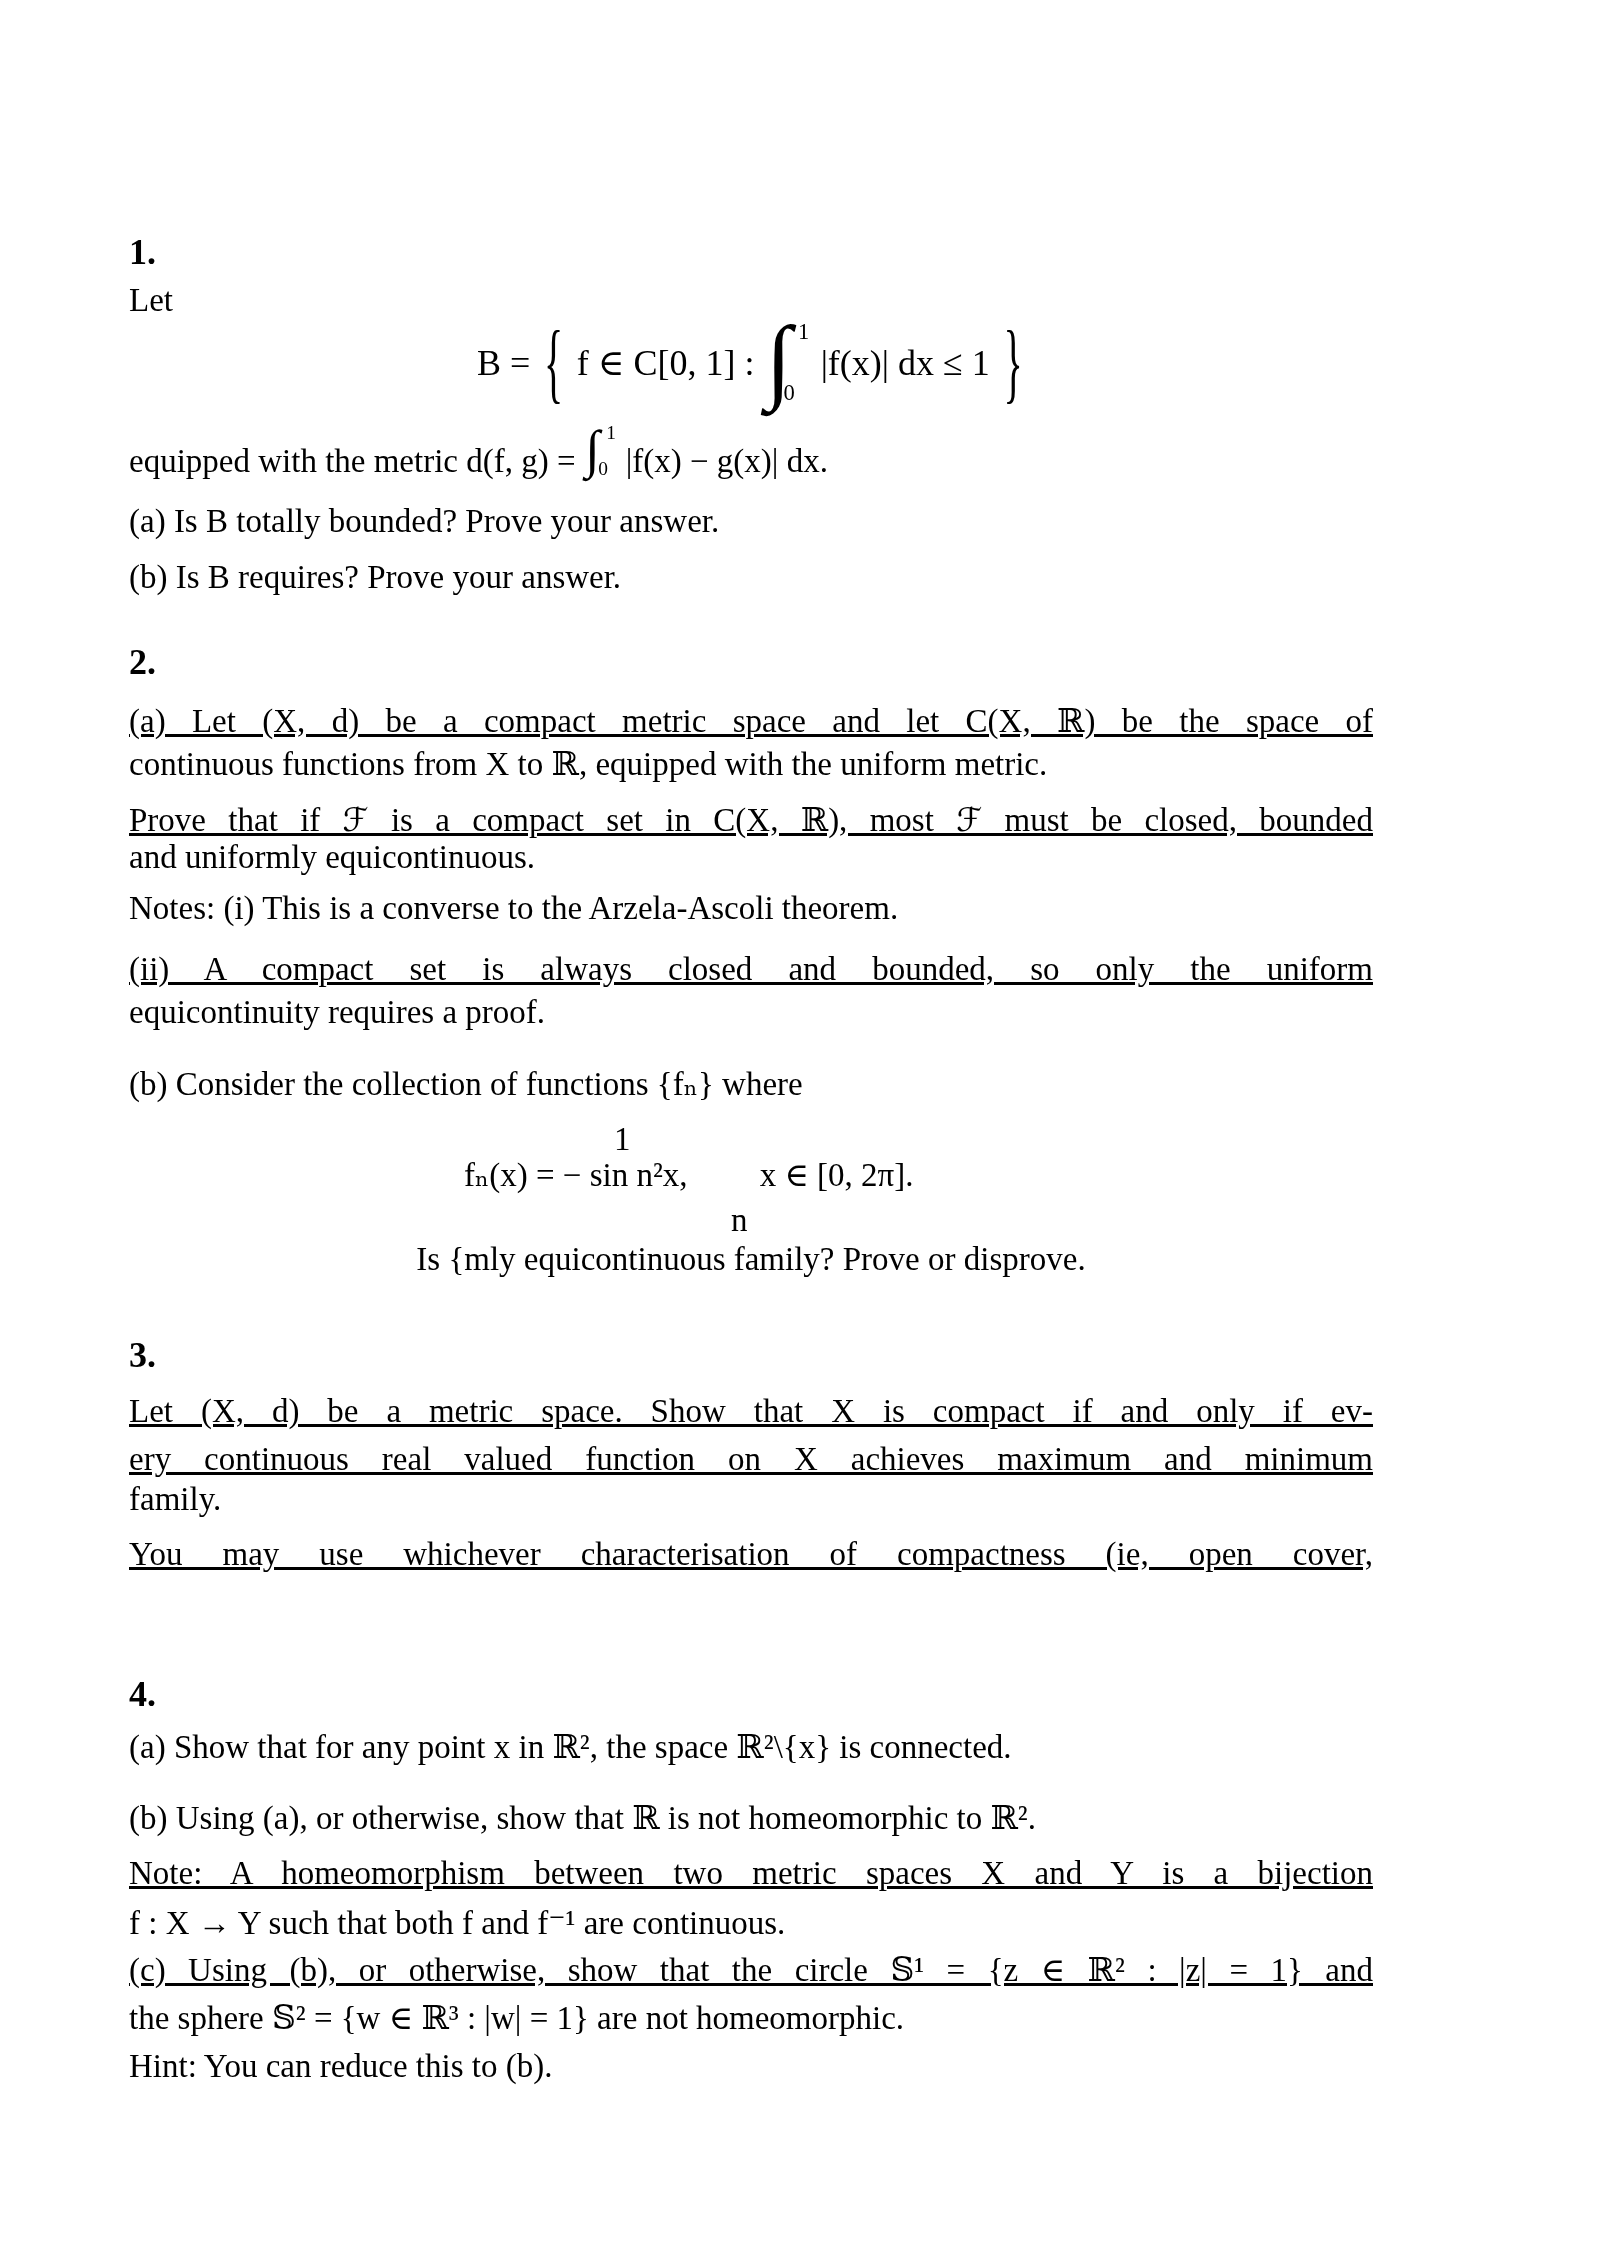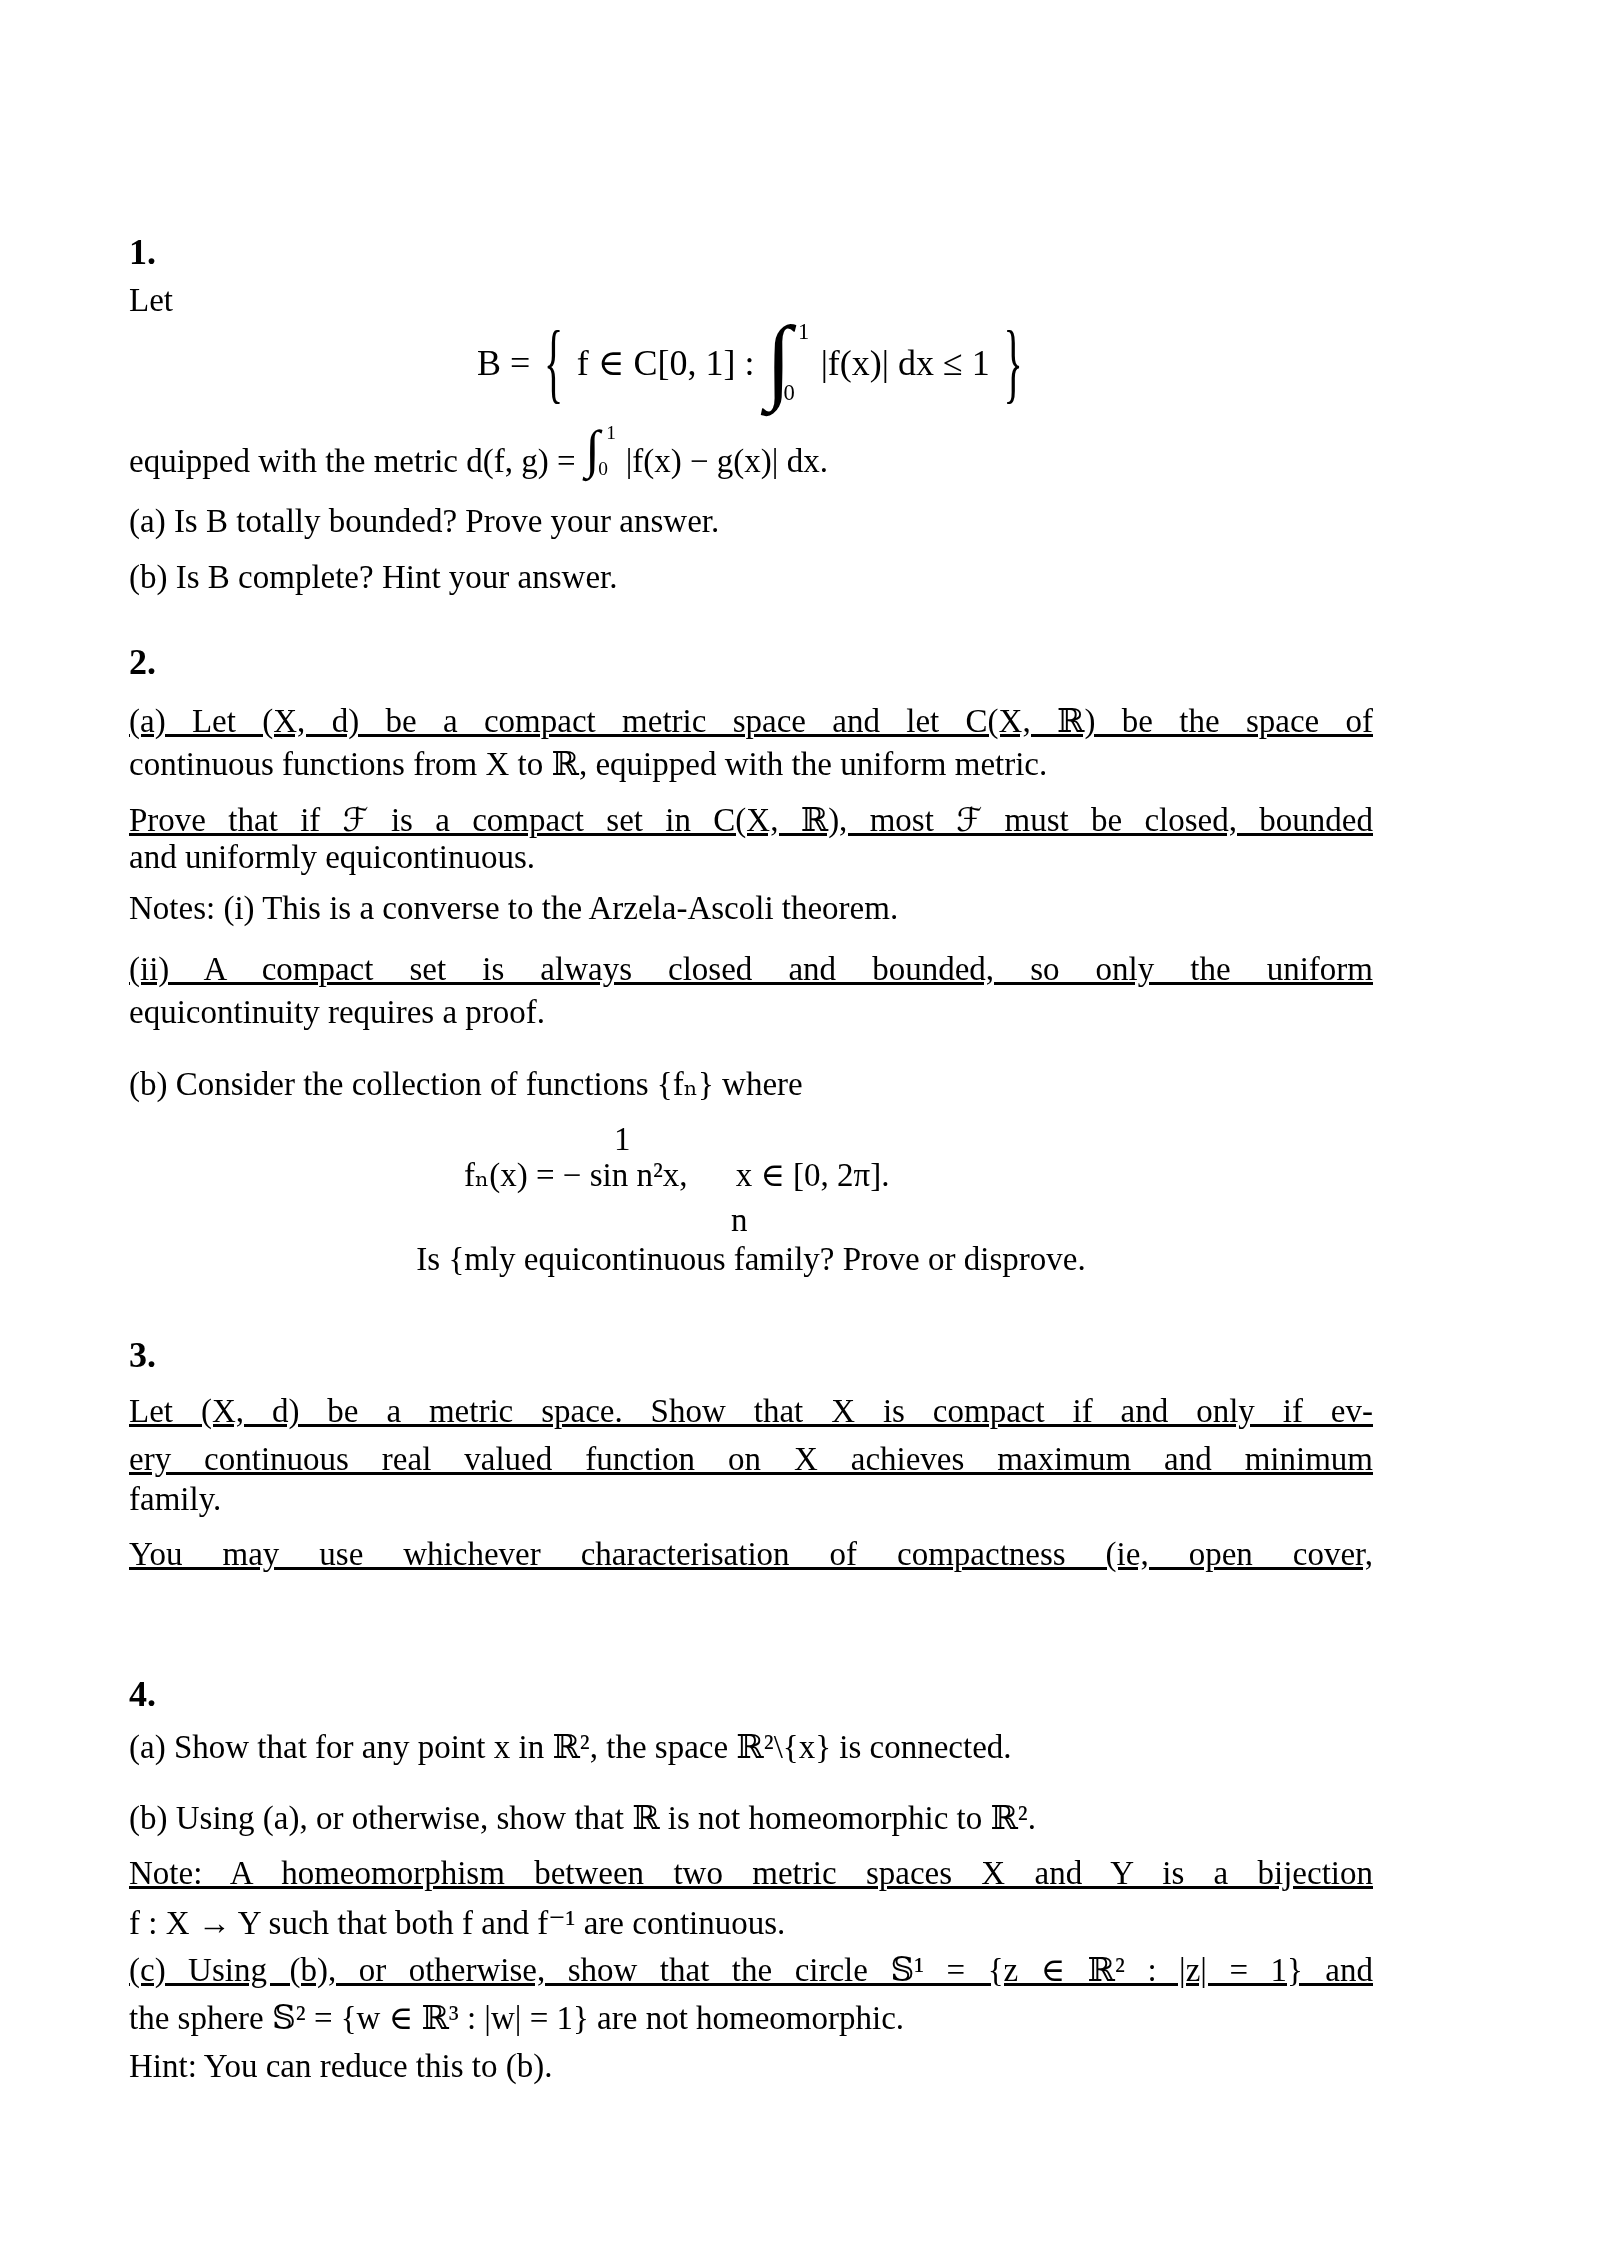--- a/index.html
+++ b/index.html
@@ -30,21 +30,21 @@
     position:absolute;left:129px;height:60px;
     display:flex;align-items:flex-end;gap:9.7px;
     font-size:33px;line-height:1;
   }
   .inline-int{font-size:53px;line-height:1;display:inline-block;transform:translateY(-2.4px);}
   .limits-sm{display:inline-flex;flex-direction:column;justify-content:space-between;height:55px;font-size:19.4px;line-height:1;margin-left:-3.2px;}
   .limits-sm .lo{margin-left:-8px;}
   
   .eq2{position:absolute;left:129px;top:1123px;width:1244px;height:121px;font-size:33px;line-height:1;}
   .eq2-num{position:absolute;left:485px;top:0;}
-  .eq2-main{position:absolute;left:335px;top:36px;display:flex;gap:48px;white-space:nowrap;text-align:right;}
+  .eq2-main{position:absolute;left:335px;top:36px;display:flex;gap:72px;white-space:nowrap;text-align:right;}
   .eq2-den{position:absolute;left:602px;top:81px;}
 </style>
 </head>
 <body>
 
 <div class="page">
 
   <div class="line num" style="top:230px">1.</div>
   <div class="line" style="top:280px">Let</div>
 
@@ -65,21 +65,21 @@
     <span>equipped with the metric d(f, g) =</span>
     <span class="inline-int">∫</span>
     <span class="limits-sm">
       <span class="hi">1</span>
       <span class="lo">0</span>
     </span>
     <span>|f(x) − g(x)| dx.</span>
   </div>
 
   <div class="line" style="top:501px">(a) Is B totally bounded? Prove your answer.</div>
-  <div class="line" style="top:557px">(b) Is B complete? Hint your answer.</div>
+  <div class="line" style="top:557px">(b) Is B requires? Prove your answer.</div>
 
   <div class="line num" style="top:640px">2.</div>
   <div class="line just" style="top:701px">(a) Let (X, d) be a compact metric space and let C(X, ℝ) be the space of</div>
   <div class="line" style="top:744px">continuous functions from X to ℝ, equipped with the uniform metric.</div>
   <div class="line just" style="top:800px">Prove that if ℱ is a compact set in C(X, ℝ), most ℱ must be closed, bounded</div>
   <div class="line" style="top:837px">and uniformly equicontinuous.</div>
   <div class="line" style="top:888px">Notes: (i) This is a converse to the Arzela-Ascoli theorem.</div>
   <div class="line just" style="top:949px">(ii) A compact set is always closed and bounded, so only the uniform</div>
   <div class="line" style="top:992px">equicontinuity requires a proof.</div>
   <div class="line" style="top:1064px">(b) Consider the collection of functions {fₙ} where</div>

